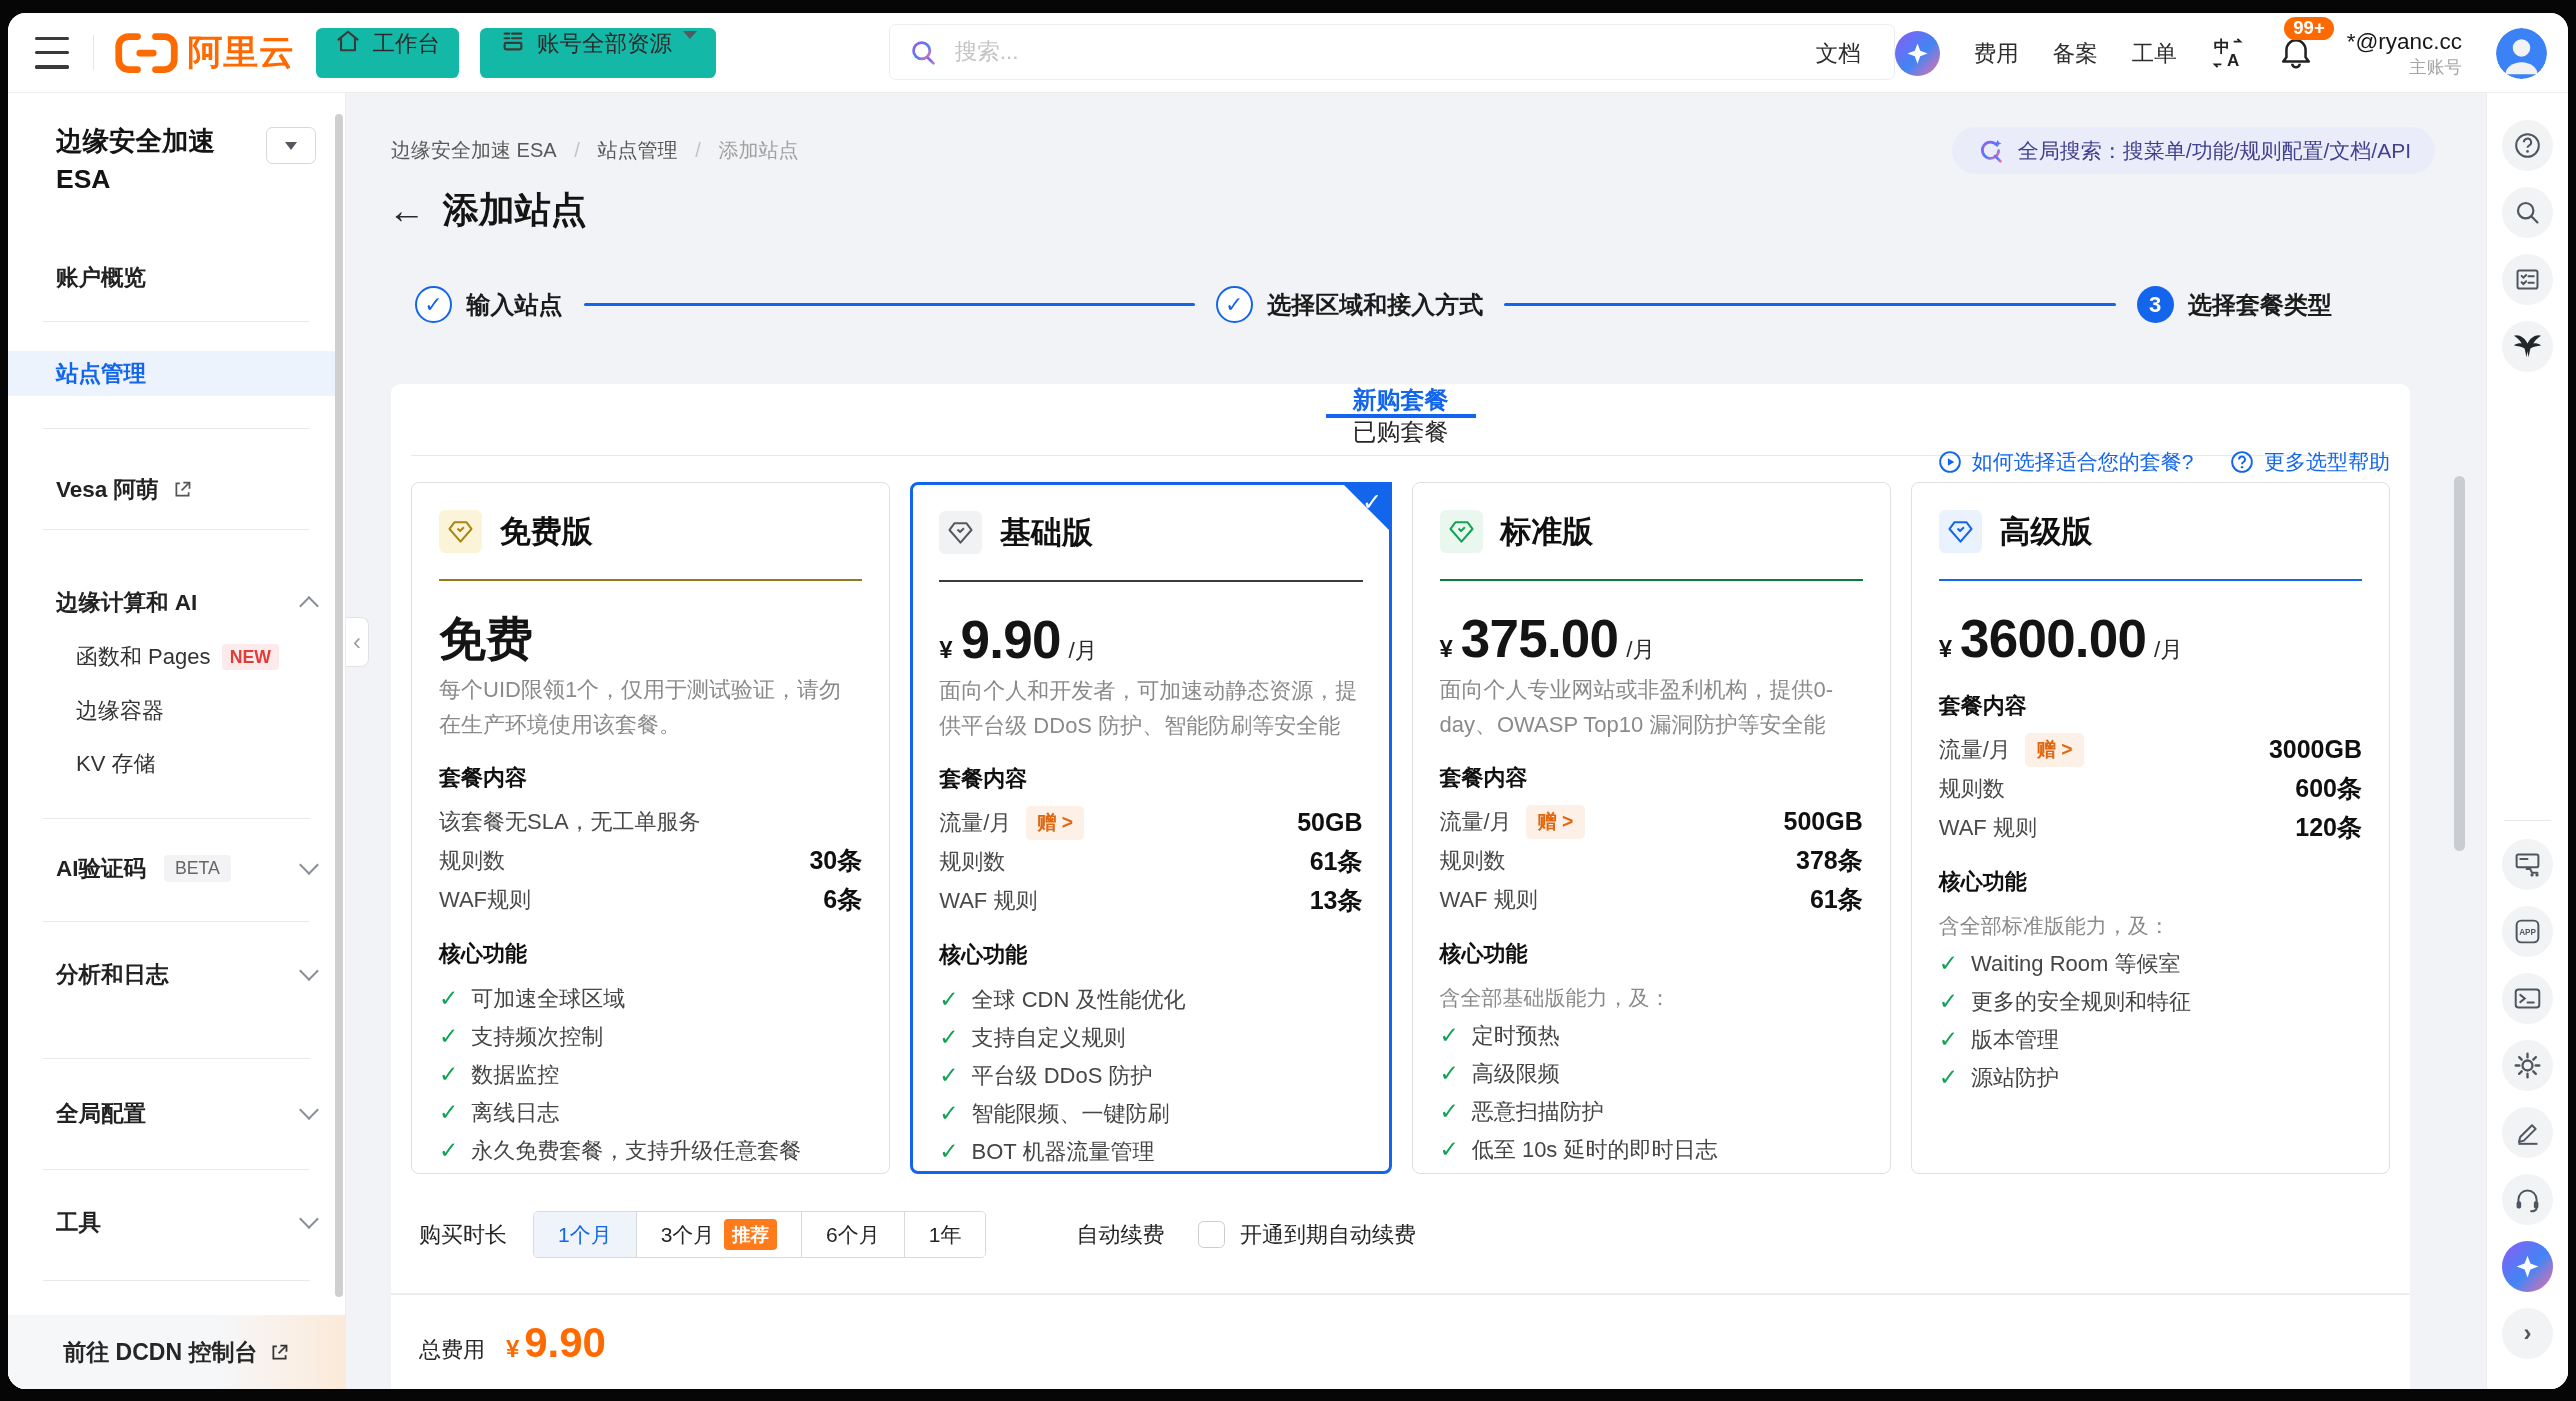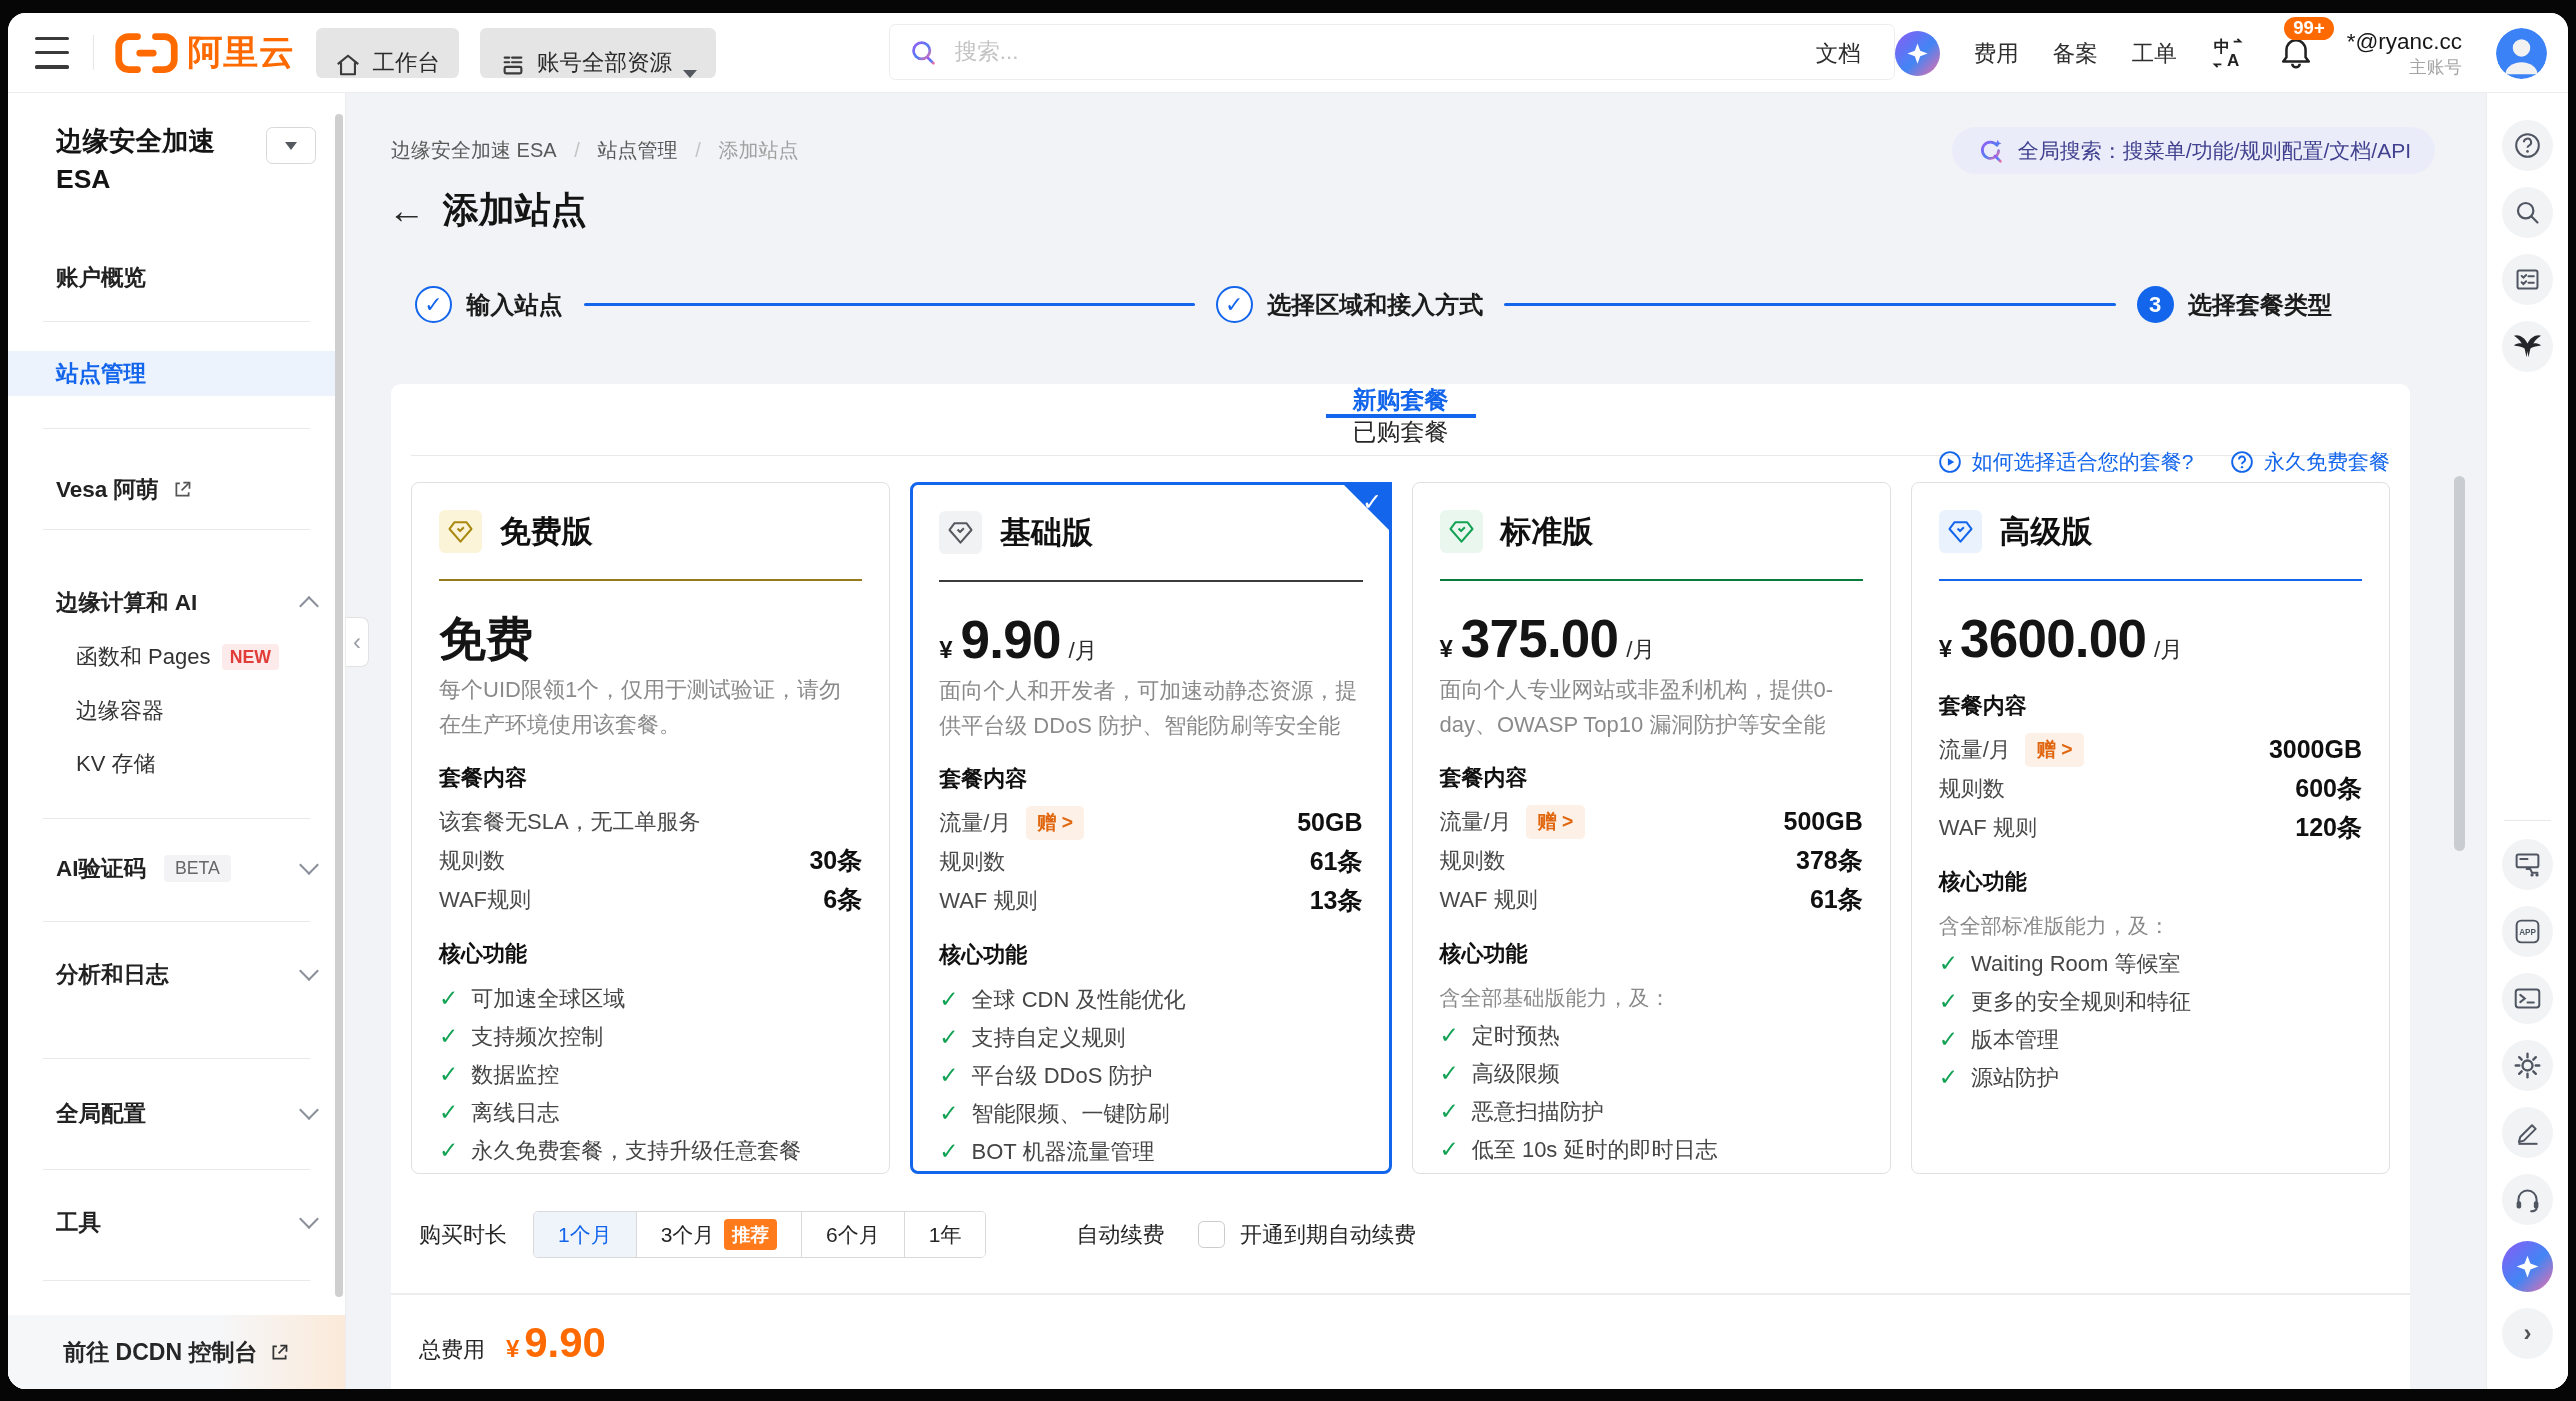--- a/index.html
+++ b/index.html
@@ -10,21 +10,21 @@
           border-radius:17.7px;overflow:hidden;display:flex;flex-direction:column;}
 
   
   .topbar{flex:0 0 80px;height:80px;display:flex;align-items:center;gap:21px;
           padding:0 27px;border-bottom:0.8px solid #ededed;position:relative;background:#fff;box-sizing:border-box;}
   .hamburger{width:37px;height:32px;display:flex;flex-direction:column;justify-content:space-between;padding:4.8px 0;cursor:pointer;}
   .hamburger span{display:block;width:34px;height:3.2px;background:#3a3a3a;border-radius:1.6px;}
   .hdr-sep{width:0.8px;height:35px;background:#e6e6e6;}
   .logo{display:flex;align-items:center;gap:9.7px;}
   .logo-text{font-size:35px;font-weight:bold;color:#ff6a00;letter-spacing:0.8px;}
-  .hdr-btn{display:flex;align-items:flex-end;gap:11.3px;background:#e5e5e5;border-radius:6.4px;height:50px;
+  .hdr-btn{display:flex;align-items:flex-start;gap:11.3px;background:#14b8a6;border-radius:6.4px;height:50px;
            padding:0 19.3px;font-size:22.5px;color:#2b2b2b;cursor:pointer;white-space:nowrap;}
   .caret{width:0;height:0;border-left:7.2px solid transparent;border-right:7.2px solid transparent;border-top:8.8px solid #54585f;margin-top:3.2px;}
   .search-wrap{position:absolute;left:881px;top:11.3px;width:1006px;height:56px;border:1.6px solid #ececec;border-radius:6.4px;
                display:flex;align-items:center;gap:14.5px;padding:0 19.3px;background:#fff;box-sizing:border-box;}
   .search-wrap input{border:none;outline:none;flex:1;font-size:22.5px;color:#333;font-family:inherit;background:transparent;}
   .search-wrap input::placeholder{color:#c3c3c3;}
   .hdr-right{position:absolute;right:21px;top:0;height:80px;display:flex;align-items:center;gap:34px;}
   .hdr-link{font-size:22.5px;color:#2e2e2e;cursor:pointer;white-space:nowrap;}
   .ai-circle{width:45px;height:45px;border-radius:50%;background:linear-gradient(135deg,#8a5cf6 0%,#4285f4 55%,#ef6ea8 100%);
              display:flex;align-items:center;justify-content:center;cursor:pointer;}
@@ -399,21 +399,21 @@
                   <path d="M11.5 9.5 L19 14 L11.5 18.5 Z" fill="#1366ec" stroke="none"></path>
               </svg>
               <span>如何选择适合您的套餐?</span>
             </span>
             <span class="hlink">
               <svg width="24" height="24" viewBox="0 0 28 28" fill="none" stroke="#1366ec" stroke-width="2.2">
                 <circle cx="14" cy="14" r="11.5"></circle>
                   <path d="M10.5 11 a3.5 3.5 0 1 1 5 3.2 c-1 .5 -1.5 1 -1.5 2.3"></path>
                   <circle cx="14" cy="20" r="1.4" fill="#1366ec" stroke="none"></circle>
               </svg>
-              <span>永久免费套餐</span>
+              <span>更多选型帮助</span>
             </span>
           </div>
         </div>
 
         <div class="cards">
 
           <div class="card p0">
             <div class="plan-head">
               <span class="plan-icon">
                 <svg width="27" height="27" viewBox="0 0 32 32" fill="none" stroke="currentColor" stroke-width="2.4" stroke-linejoin="round">

